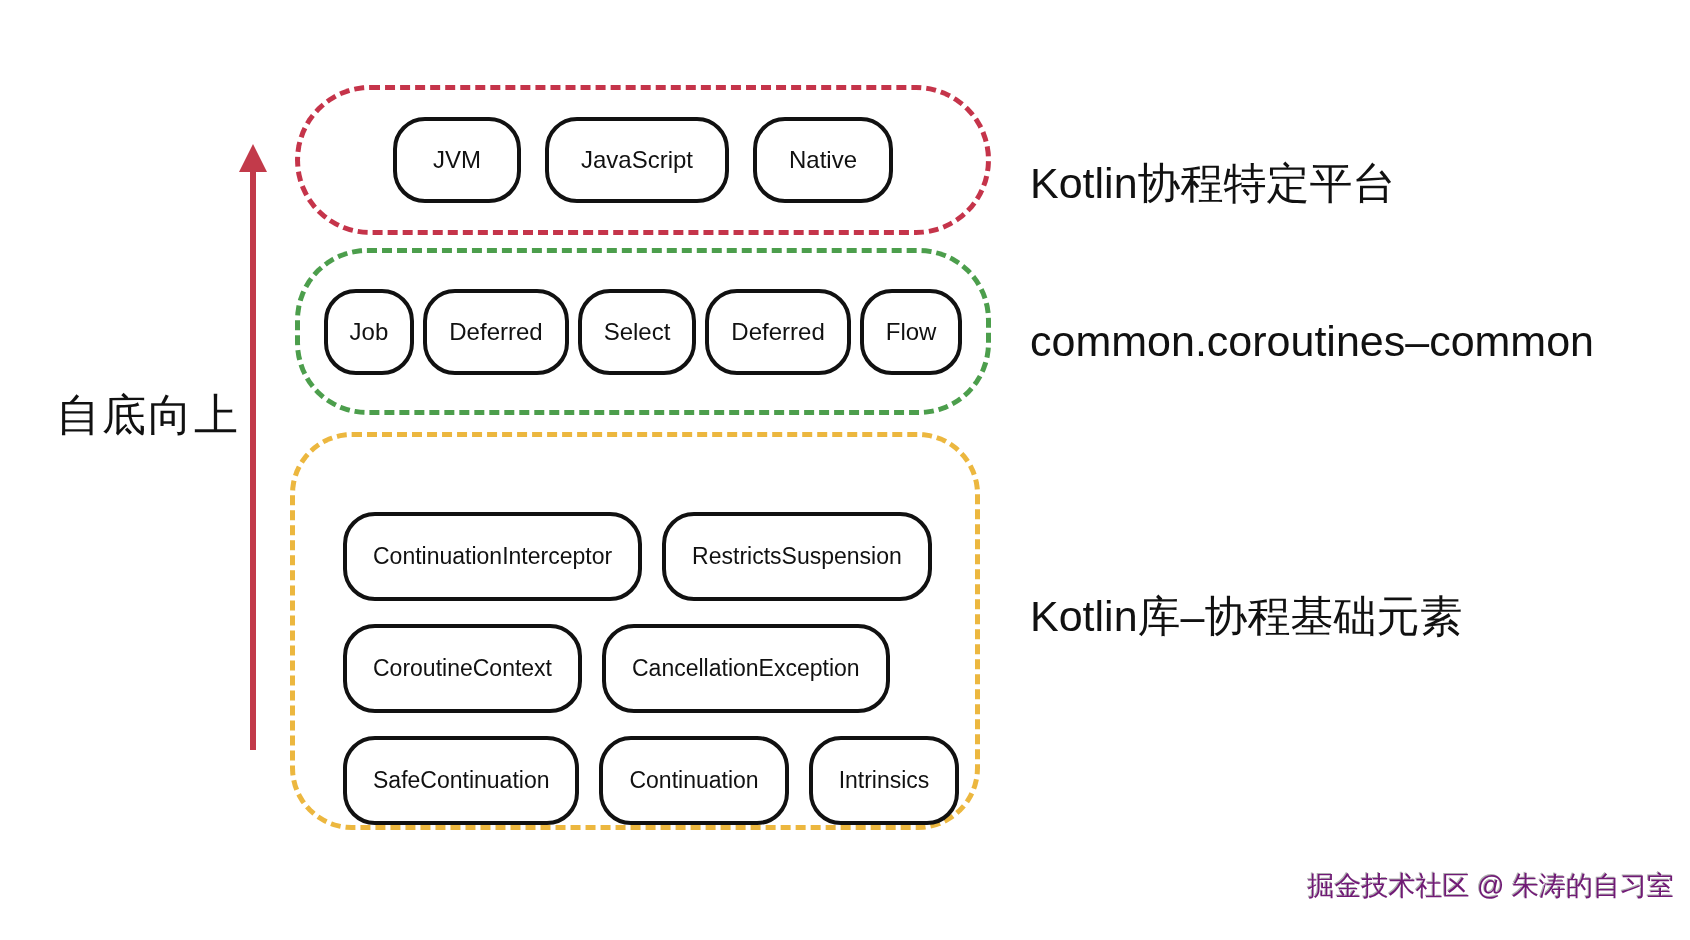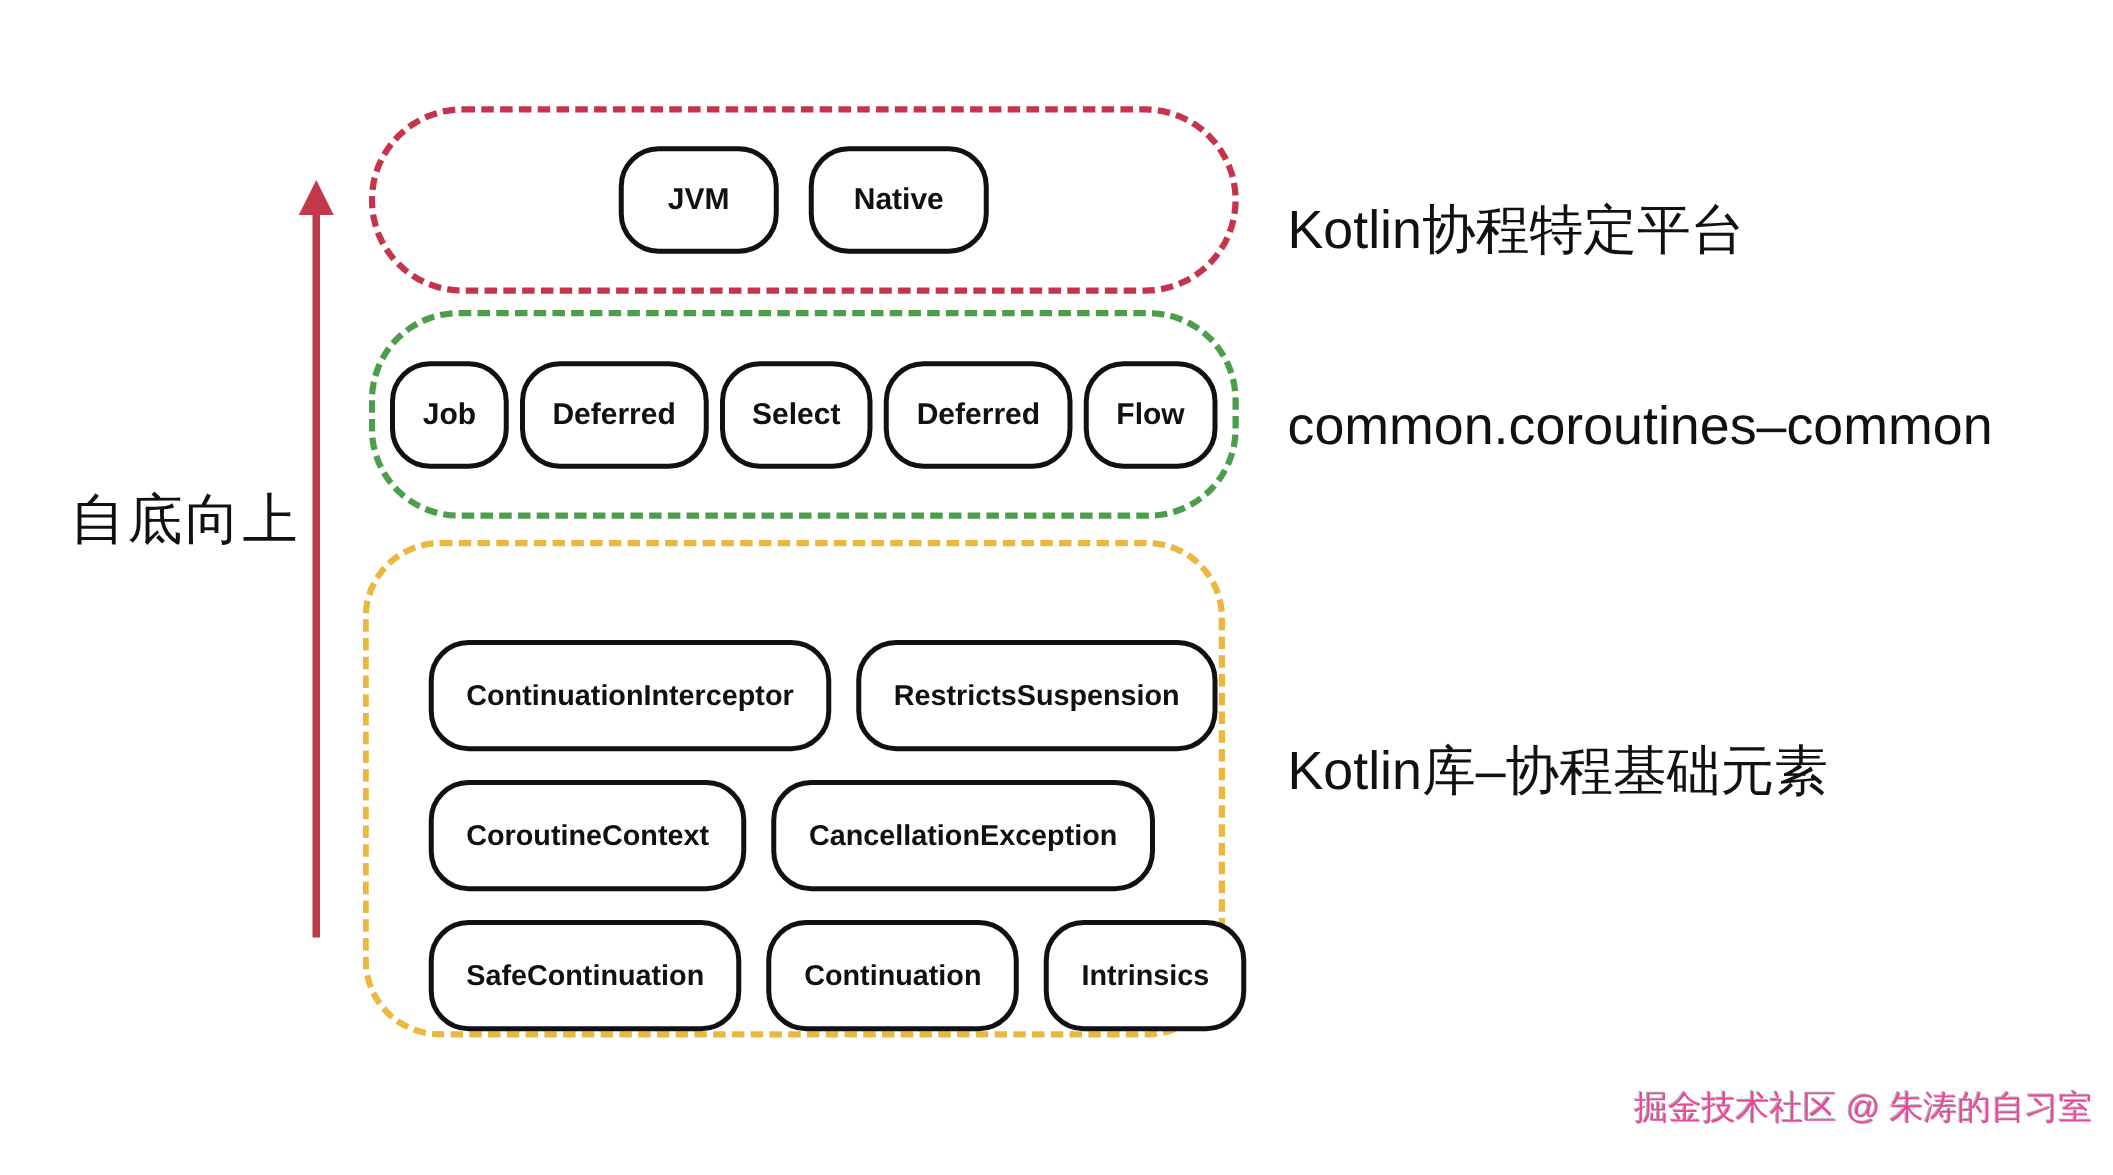--- a/index.html
+++ b/index.html
@@ -80,21 +80,21 @@
   .box {
     height: 86px;
     border: 4px solid #111111;
     border-radius: 32px;
     background: #ffffff;
     display: inline-flex;
     align-items: center;
     justify-content: center;
     padding: 0 26px;
     font-size: 24px;
-    font-weight: 700;
+    font-weight: 400;
     color: #111111;
     white-space: nowrap;
   }
   .group-platforms .box { padding: 0 32px; min-width: 128px; }
   .group-common .box { padding: 0 22px; min-width: 90px; }
   .group-stdlib .box { height: 89px; font-size: 23px; }
 
   
   .side-label {
     position: absolute;
@@ -108,36 +108,37 @@
   .side-label-common { top: 317px; }
   .side-label-stdlib { top: 588px; }
 
   
   .watermark {
     position: absolute;
     right: 16px;
     bottom: 36px;
     font-size: 27px;
     font-weight: 500;
-    color: #ec4899;
+    color: #701a75;
     text-shadow: 1px 1px 0 #ffffff, -1px -1px 0 #b0b0b0;
     white-space: nowrap;
   }
 </style>
 </head>
 <body>
 
 <div class="canvas">
 
   <div class="arrow-head" style="border-bottom-color: rgb(194, 58, 74);"></div>
   <div class="arrow-shaft" style="background: rgb(194, 58, 74);"></div>
   <div class="direction-label">自底向上</div>
 
   <div class="group group-platforms" style="border-color: rgb(197, 52, 74);">
     <div class="box">JVM</div>
+    <div class="box">JavaScript</div>
     <div class="box">Native</div>
   </div>
   <div class="side-label side-label-platforms">Kotlin协程特定平台</div>
 
   <div class="group group-common" style="border-color: rgb(76, 158, 76);">
     <div class="box">Job</div>
     <div class="box">Deferred</div>
     <div class="box">Select</div>
     <div class="box">Deferred</div>
     <div class="box">Flow</div>

